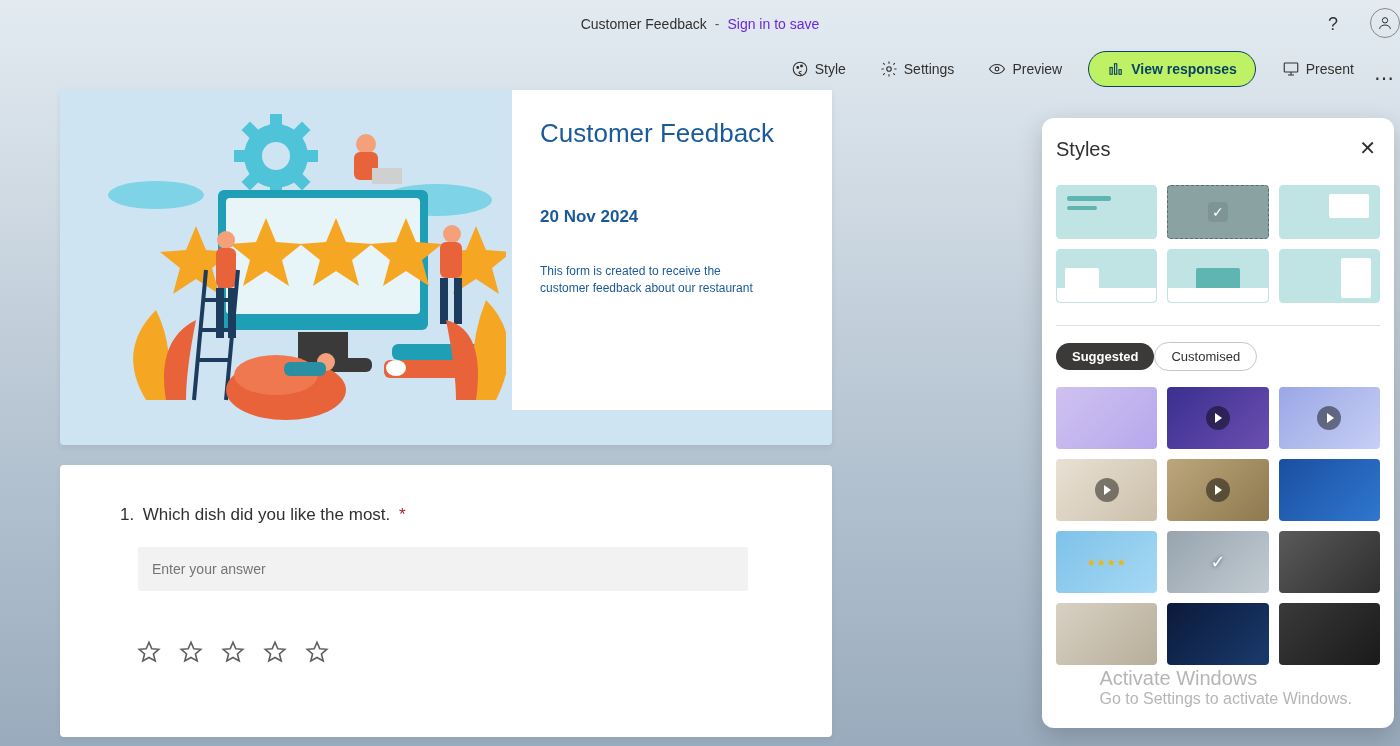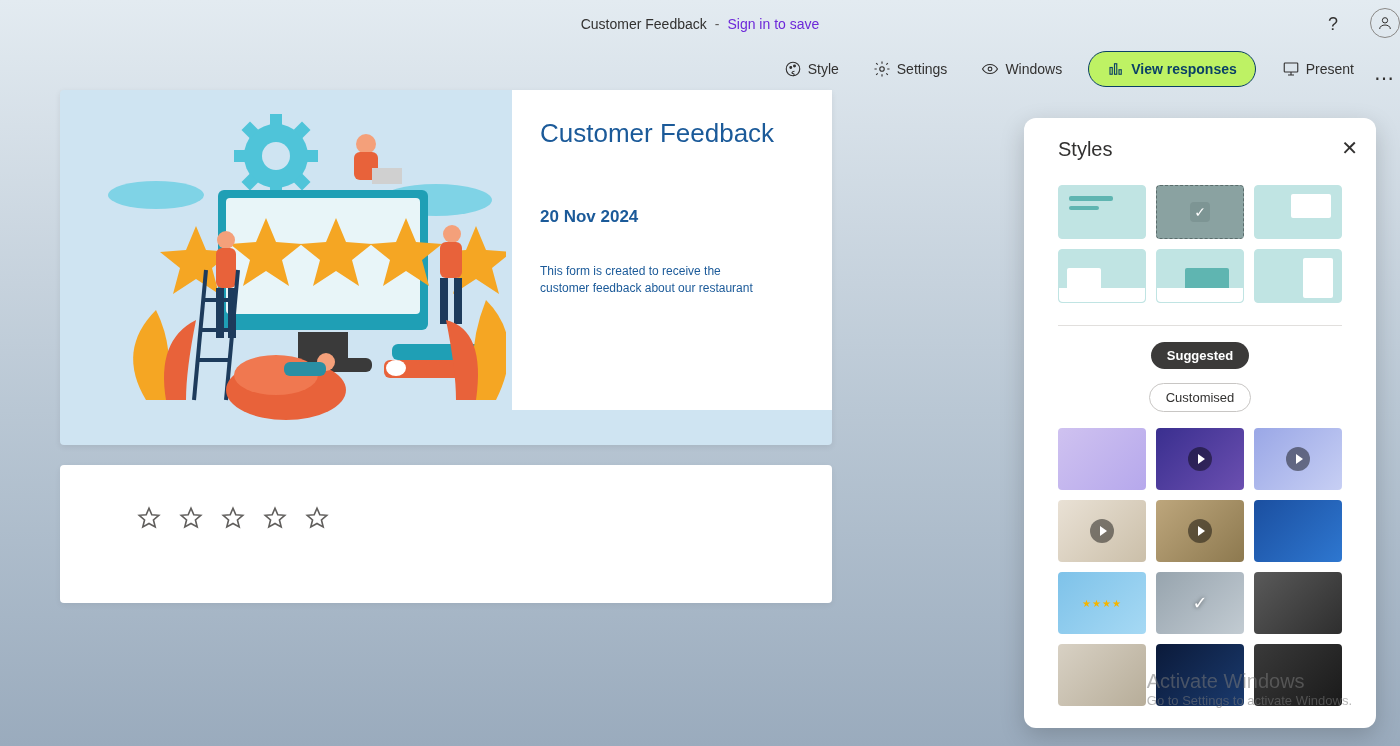--- a/index.html
+++ b/index.html
@@ -42,38 +42,38 @@
   .question { margin-bottom:48px; }
   .qtitle { font-size:17px; color:#323130; margin-bottom:22px;}
   .qnum { display:inline-block; width:18px; }
   .req { color:#a4262c; margin-left:4px;}
   .answer-input { width:610px; margin-left:18px; background:#f2f2f2; border:none; padding:14px 14px; font-size:14px; color:#605e5c; border-radius:2px;}
   .stars { margin-left:16px; display:flex; gap:16px;}
   .star { width:26px; height:26px; }
   .star svg { width:26px; height:26px; fill:none; stroke:#605e5c; stroke-width:1.5;}
 
   
-  .panel { position:absolute; right:24px; top:118px; width:352px; height:610px; background:#fff; border-radius:12px; box-shadow:0 8px 24px rgba(0,0,0,0.18); padding:20px 34px; overflow:hidden;}
+  .panel { position:absolute; right:6px; top:118px; width:352px; height:610px; background:#fff; border-radius:12px; box-shadow:0 8px 24px rgba(0,0,0,0.18); padding:20px 14px; overflow:hidden;}
   .panel h2 { font-size:20px; font-weight:400; color:#323130;}
   .panel .close { position:absolute; top:18px; right:18px; font-size:20px; color:#323130; cursor:pointer;}
   .layouts { display:grid; grid-template-columns:repeat(3, 1fr); gap:10px; margin-top:24px;}
   .layout { height:54px; background:#c0e4e3; border-radius:4px; position:relative; border:1px solid #c0e4e3; cursor:pointer;}
   .layout.sel { background:#8aa2a1; border:1px dashed #5a6d6c; display:flex; align-items:center; justify-content:center;}
   .layout.sel .check { width:20px; height:20px; background:#7d9594; border-radius:4px; display:flex; align-items:center; justify-content:center; color:#fff; font-size:14px;}
   .layout .mini { position:absolute; }
   .layout .bar1 { top:10px; left:10px; width:44px; height:5px; background:#5fb5b1; border-radius:2px;}
   .layout .bar2 { top:20px; left:10px; width:30px; height:4px; background:#5fb5b1; border-radius:2px;}
   .layout .block { top:8px; right:10px; width:40px; height:24px; background:#fff; border-radius:2px;}
   .layout .blockL { top:18px; left:8px; width:34px; height:28px; background:#fff; border-radius:2px;}
   .layout .blockC { top:18px; left:28px; width:44px; height:22px; background:#5fb5b1; border-radius:2px;}
   .layout .blockR { top:8px; right:8px; width:30px; height:40px; background:#fff; border-radius:2px;}
   .layout .stripe { bottom:0; left:0; right:0; height:14px; background:#fff; border-radius:0 0 4px 4px;}
 
   .divider { margin:22px 0 16px; height:1px; background:#e1dfdd;}
-  .pill-row { display:flex; gap:14px; align-items:center;flex-direction:column;}
+  .pill-row { display:flex; gap:0; align-items:center;}
   .pill { padding:6px 16px; border-radius:18px; font-size:13px; cursor:pointer;}
   .pill.dark { background:#3b3a39; color:#fff; font-weight:600;}
   .pill.light { background:#fff; color:#323130; border:1px solid #c8c6c4;}
 
   .thumbs { display:grid; grid-template-columns:repeat(3,1fr); gap:10px; margin-top:16px;}
   .thumb { height:62px; border-radius:4px; position:relative; background-size:cover; background-position:center; cursor:pointer; overflow:hidden;}
   .thumb .play { position:absolute; left:50%; top:50%; transform:translate(-50%,-50%); width:24px; height:24px; background:rgba(0,0,0,0.45); border-radius:50%; display:flex; align-items:center; justify-content:center;}
   .thumb .play::after { content:""; border-left:7px solid #fff; border-top:5px solid transparent; border-bottom:5px solid transparent; margin-left:2px;}
   .thumb .tick { position:absolute; left:50%; top:50%; transform:translate(-50%,-50%); color:#fff; font-size:18px; text-shadow:0 0 4px rgba(0,0,0,0.6);}
   .thumb.t1 { background:linear-gradient(135deg,#cfc2f0,#b6a8ec);}
@@ -85,21 +85,21 @@
   .thumb.t7 { background:linear-gradient(135deg,#7ec2e9,#a6d9f4); display:flex; align-items:center; justify-content:center;}
   .thumb.t8 { background:linear-gradient(135deg,#97a4ae,#c2cbd2);}
   .thumb.t9 { background:linear-gradient(135deg,#5a5a5a,#2e2e2e);}
   .thumb.t10 { background:linear-gradient(135deg,#d8d1c4,#b7ad99);}
   .thumb.t11 { background:linear-gradient(135deg,#0b1a3a,#1a3a6d);}
   .thumb.t12 { background:linear-gradient(135deg,#3a3a3a,#1a1a1a);}
   .thumb .mini-stars { font-size:10px; color:#f5b400; letter-spacing:1px;}
 
   .watermark { position:absolute; right:48px; bottom:38px; text-align:left; color:rgba(120,120,120,0.55); pointer-events:none;}
   .watermark .l1 { font-size:20px; }
-  .watermark .l2 { font-size:13px;text-align:right; }
+  .watermark .l2 { font-size:16px;text-align:right; }
 </style>
 </head>
 <body>
 
 <div class="titlebar">
   <span>Customer Feedback</span>
   <span class="sep">-</span>
   <span class="signin">Sign in to save</span>
 </div>
 <div class="help-icon">?</div>
@@ -125,21 +125,21 @@
         <circle cx="12" cy="12" r="3"></circle>
         <path d="M12 2v3M12 19v3M4.2 4.2l2.1 2.1M17.7 17.7l2.1 2.1M2 12h3M19 12h3M4.2 19.8l2.1-2.1M17.7 6.3l2.1-2.1"></path>
       </svg>
     <span>Settings</span>
   </div>
   <div class="ab-item">
     <svg viewBox="0 0 24 24">
         <path d="M2 12s3.5-6 10-6 10 6 10 6-3.5 6-10 6S2 12 2 12z"></path>
         <circle cx="12" cy="12" r="2.5"></circle>
       </svg>
-    <span>Windows</span>
+    <span>Preview</span>
   </div>
   <div class="ab-item ab-secondary">
     <svg viewBox="0 0 24 24">
         <rect x="4" y="10" width="3" height="9"></rect>
         <rect x="10" y="5" width="3" height="14"></rect>
         <rect x="16" y="13" width="3" height="6"></rect>
       </svg>
     <span>View responses</span>
   </div>
   <div class="ab-item">
@@ -231,20 +231,28 @@
       </div>
       <div class="formmeta">
         <h1>Customer Feedback</h1>
         <div class="fdate">20 Nov 2024</div>
         <div class="fdesc">This form is created to receive the customer feedback about our restaurant</div>
       </div>
     </div>
   </div>
 
   <div class="qcard">
+    <div class="question">
+      <div class="qtitle">
+        <span class="qnum">1.</span>
+        <span>Which dish did you like the most.</span>
+        <span class="req">*</span>
+      </div>
+      <input class="answer-input" placeholder="Enter your answer" style="">
+    </div>
     <div class="question" style="margin-bottom:12px">
       <div class="stars">
         <span class="star"><svg viewBox="0 0 24 24">
               <path d="M12 3l2.6 6 6.4.5-4.9 4.3 1.6 6.4L12 17l-5.7 3.2 1.6-6.4L3 9.5l6.4-.5z"></path>
             </svg></span>
         <span class="star"><svg viewBox="0 0 24 24">
               <path d="M12 3l2.6 6 6.4.5-4.9 4.3 1.6 6.4L12 17l-5.7 3.2 1.6-6.4L3 9.5l6.4-.5z"></path>
             </svg></span>
         <span class="star"><svg viewBox="0 0 24 24">
               <path d="M12 3l2.6 6 6.4.5-4.9 4.3 1.6 6.4L12 17l-5.7 3.2 1.6-6.4L3 9.5l6.4-.5z"></path>

